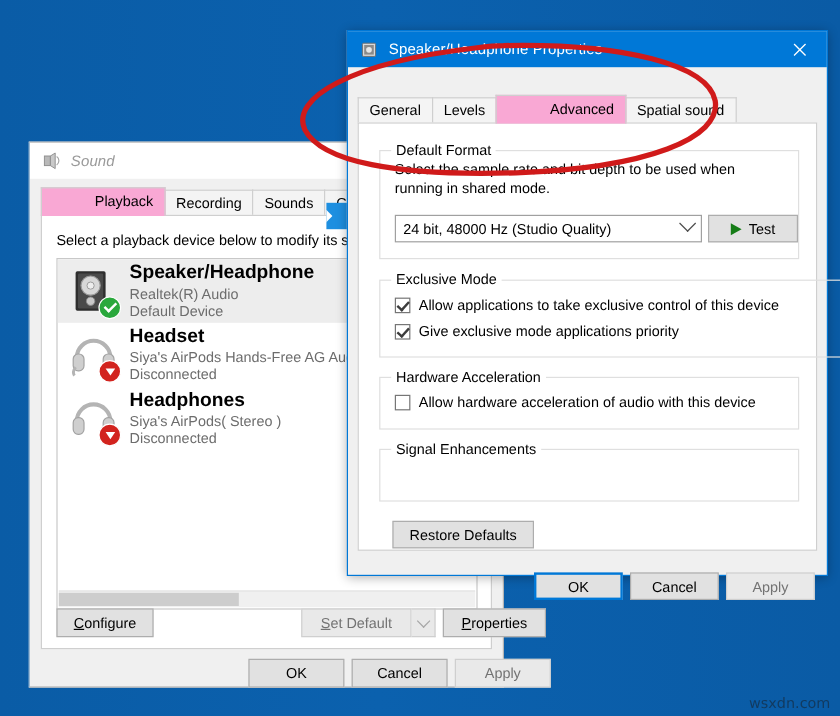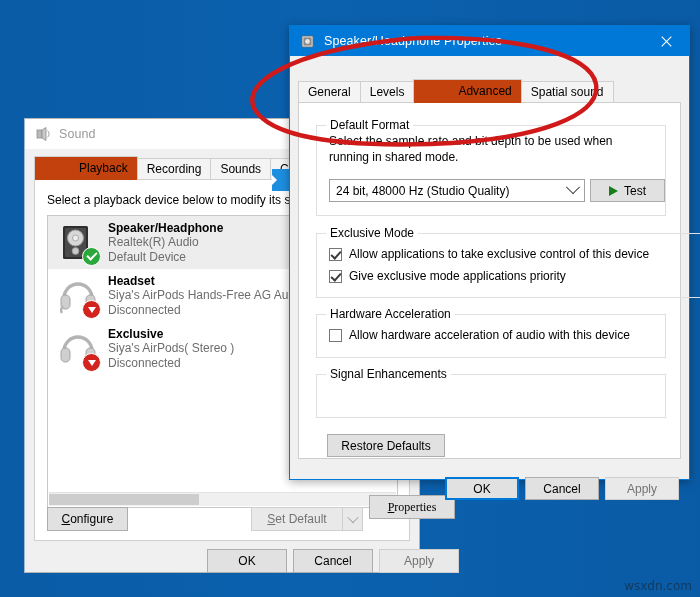--- a/index.html
+++ b/index.html
@@ -41,43 +41,43 @@
     content:"";position:absolute;left:3px;top:0px;width:4px;height:8px;
     border:solid #3c3c3c;border-width:0 2px 2px 0;transform:rotate(42deg);
   }
 
   
   #sound-window{
     left:24px;top:118px;width:396px;height:455px;
     background:#f0f0f0;border:1px solid #b4b4b4;border-left:1px solid #9bb9d4;
     box-shadow:0 0 0 0 rgba(0,0,0,0);
   }
-  #sound-window .titlebar{background:#ffffff;border-bottom:0;}
+  #sound-window .titlebar{background:#ffffff;border-bottom:0;font-style:italic;}
   #sound-window .title-txt{color:#9a9a9a;}
   #sound-tabstrip{position:absolute;left:9px;top:37px;right:9px;height:24px;display:flex;align-items:flex-end;}
   .tab{
     border:1px solid #cfcfcf;border-bottom:none;background:#f4f4f4;color:#000;
     font-size:12px;padding:3px 9px 4px 9px;box-sizing:border-box;margin-right:-1px;height:22px;
     display:flex;align-items:center;
   }
-  .tab.active{background:#c2410c;height:24px;border-color:#cfcfcf;position:relative;z-index:2;padding-left:44px;}
+  .tab.active{background:#f9a8d4;height:24px;border-color:#cfcfcf;position:relative;z-index:2;padding-left:44px;}
   #sound-tabpage{
     position:absolute;left:9px;top:60px;right:9px;height:362px;
     background:#fff;border:1px solid #cfcfcf;box-sizing:border-box;
   }
   #sound-hint{position:absolute;left:12px;top:13px;font-size:12px;color:#000;white-space:nowrap;}
   #device-list{
     position:absolute;left:12px;top:35px;right:11px;bottom:32px;
     border:1px solid #c8c8c8;background:#fff;box-sizing:border-box;overflow:hidden;
   }
   .dev{position:relative;height:53px;display:flex;align-items:center;padding-left:8px;box-sizing:border-box;}
   .dev.sel{background:#ededed;}
   .dev-ico{width:44px;height:44px;position:relative;flex:0 0 auto;margin-right:8px;}
   .dev-txt{line-height:1.18;}
-  .dev-name{font-size:12px;color:#000;font-weight:bold;}
+  .dev-name{font-size:16px;color:#000;font-weight:bold;}
   .dev-sub{font-size:12px;color:#6d6d6d;white-space:nowrap;}
   .badge{position:absolute;width:19px;height:19px;border-radius:50%;right:-1px;bottom:-1px;
          display:flex;align-items:center;justify-content:center;border:1.5px solid #fff;box-sizing:border-box;}
   .badge.ok{background:#2aa83c;}
   .badge.ok:after{content:"";width:8px;height:4px;border:solid #fff;border-width:0 0 2px 2px;transform:rotate(-45deg);margin-top:-2px;}
   .badge.down{background:#d2231e;}
   .badge.down:after{content:"";border-left:4px solid transparent;border-right:4px solid transparent;border-top:6px solid #fff;margin-top:1px;}
   #sound-hscroll{position:absolute;left:1px;right:1px;bottom:1px;height:13px;background:#f0f0f0;border-top:1px solid #e3e3e3;}
   #sound-hscroll .thumb{position:absolute;left:0;top:1px;height:11px;width:150px;background:#cdcdcd;}
 
@@ -196,41 +196,41 @@
       <div class="dev">
         <span class="dev-ico">
           <svg width="44" height="44" viewBox="0 0 44 44">
             <path d="M8 24 A14 14 0 0 1 36 24" fill="none" stroke="#b4b4b4" stroke-width="3.4"></path>
             <rect x="5" y="21" width="9" height="14" rx="4.2" fill="#cfcfcf" stroke="#a2a2a2" stroke-width="1"></rect>
             <rect x="30" y="21" width="9" height="14" rx="4.2" fill="#cfcfcf" stroke="#a2a2a2" stroke-width="1"></rect>
           </svg>
           <span class="badge down"></span>
         </span>
         <span class="dev-txt">
-          <div class="dev-name">Exclusive</div>
+          <div class="dev-name">Headphones</div>
           <div class="dev-sub">Siya's AirPods( Stereo )</div>
           <div class="dev-sub">Disconnected</div>
         </span>
       </div>
 
       <div id="sound-hscroll">
         <div class="thumb"></div>
       </div>
     </div>
 
     <div class="btn" style="left:12px;top:327px;width:81px;height:24px;">
       <span><span class="u">C</span>onfigure</span>
     </div>
     <div class="btn disabled" style="left:216px;top:327px;width:92px;height:24px;justify-content:center;">
       <span><span class="u">S</span>et Default</span>
     </div>
     <div class="btn disabled" style="left:308px;top:327px;width:20px;height:24px;border-left:none;">
       <span style="width:7px;height:7px;border:solid #a6a6a6;border-width:0 1.5px 1.5px 0;transform:rotate(45deg) translate(-1px,-1px);"></span>
     </div>
-    <div class="btn" style="left:334px;top:315px;width:86px;height:24px;font-family:Liberation Serif, serif;">
+    <div class="btn" style="left:334px;top:327px;width:86px;height:24px;">
       <span><span class="u">P</span>roperties</span>
     </div>
   </div>
 
   <div class="btn" style="left:182px;top:430px;width:80px;height:24px;">
     <span>OK</span>
   </div>
   <div class="btn" style="left:268px;top:430px;width:80px;height:24px;">
     <span>Cancel</span>
   </div>

